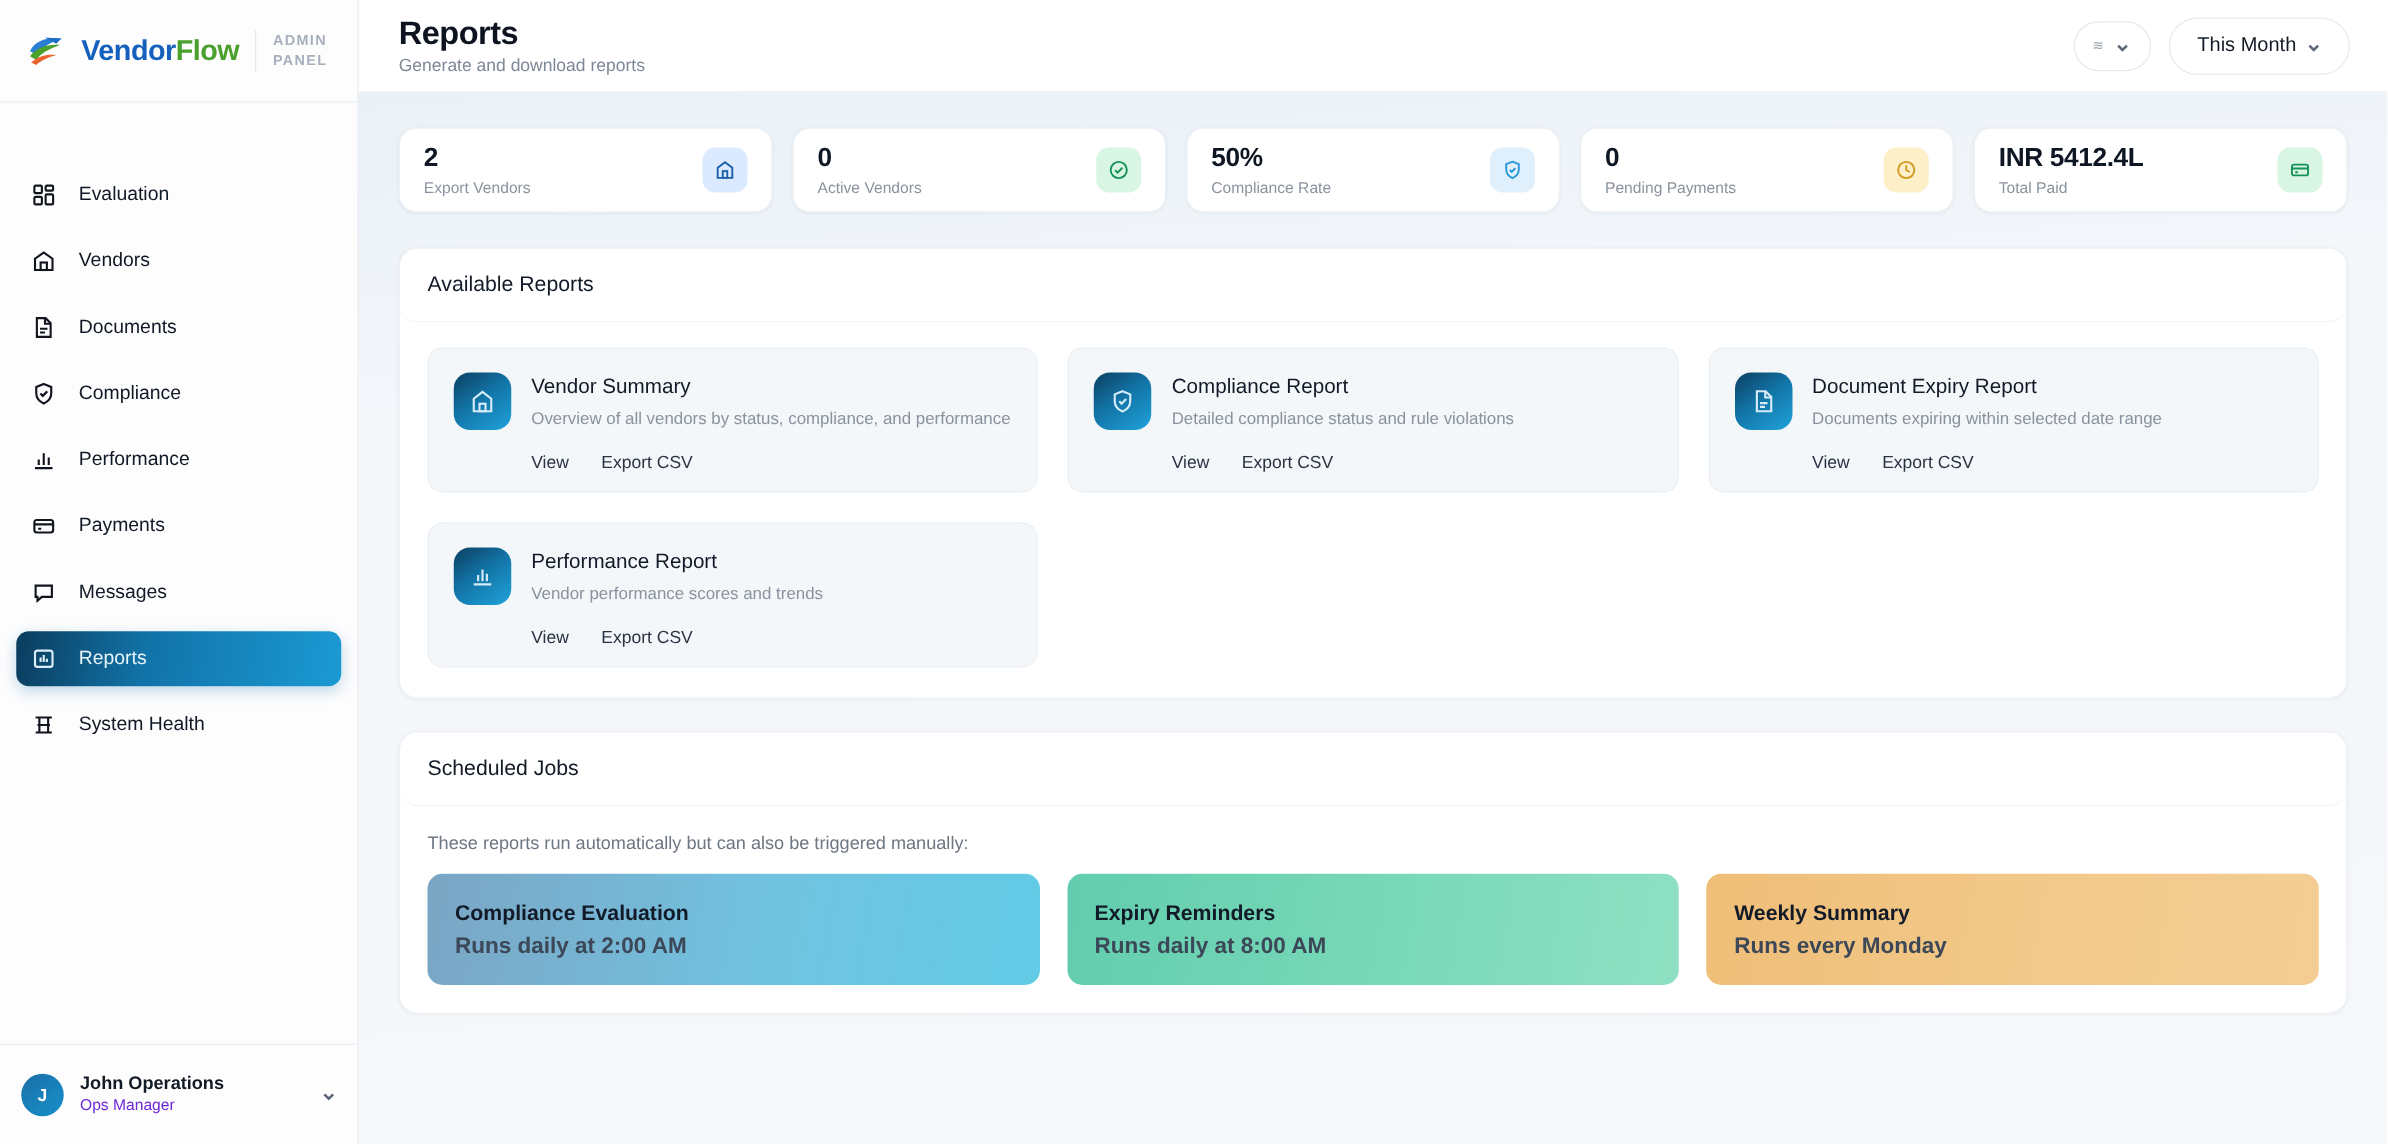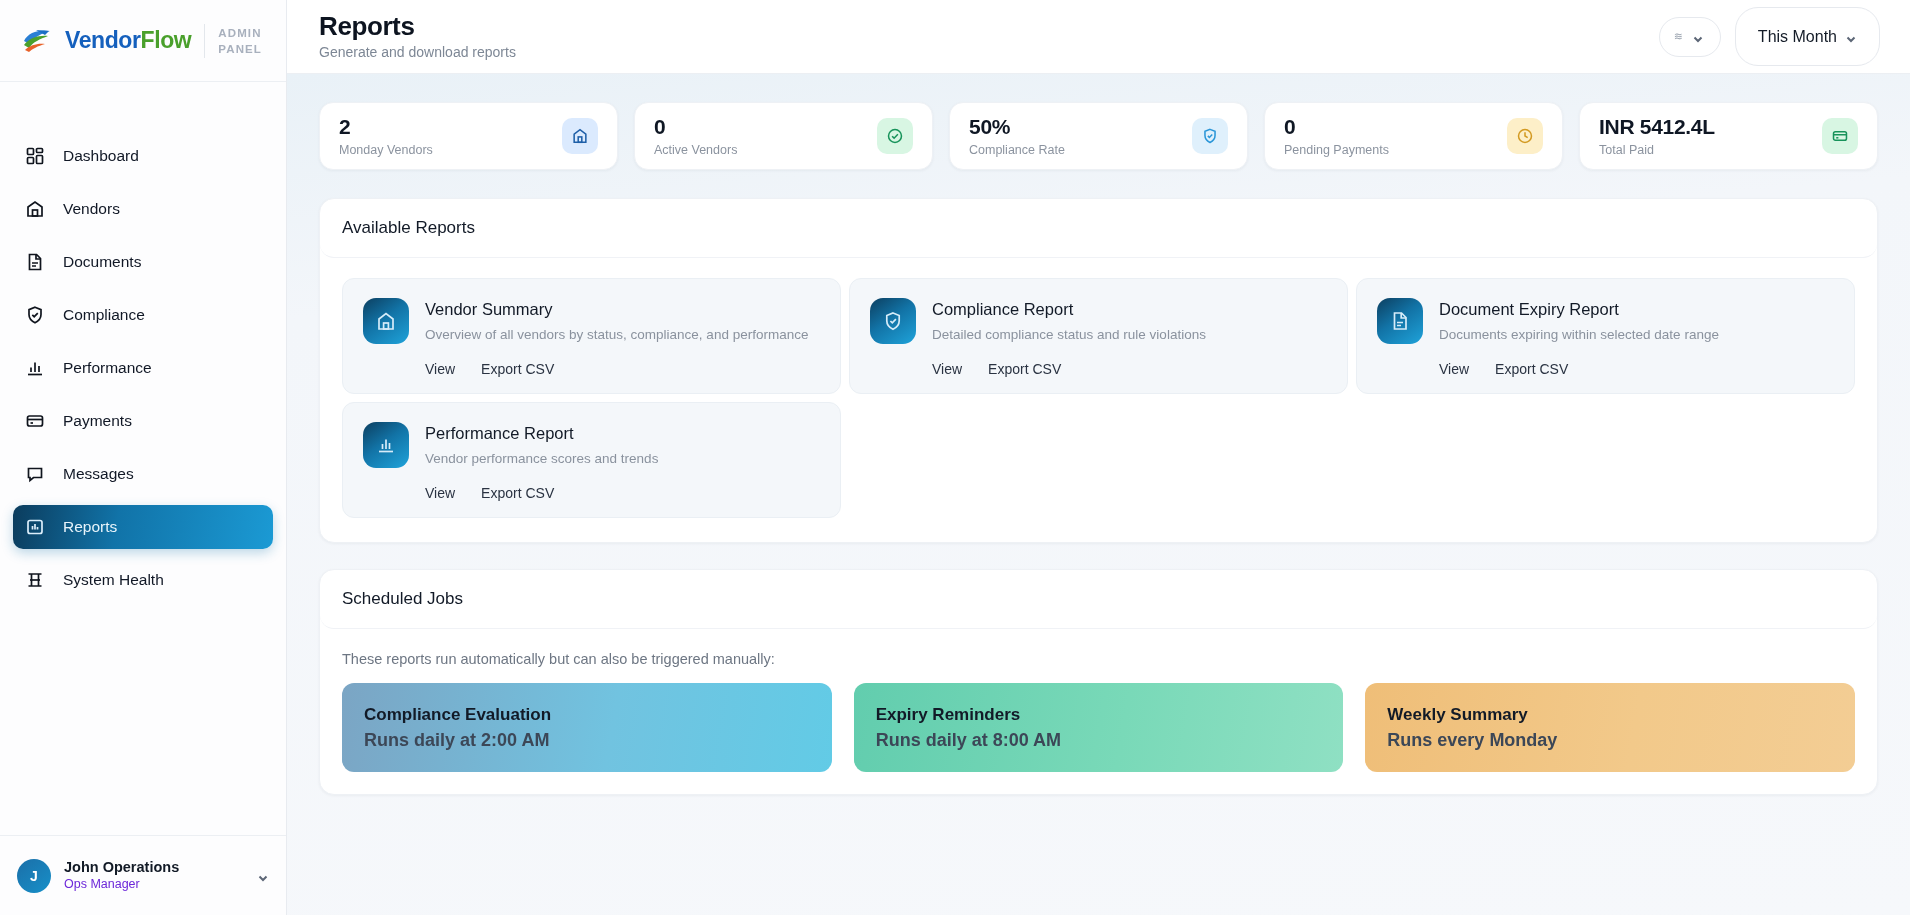--- a/index.html
+++ b/index.html
@@ -76,21 +76,21 @@
   .page-sub { font-size: 14px; color: #7d8795; line-height: 20px; margin-top: 1px; }
   .topbar-spacer { flex: 1 1 auto; }
   .topbar-actions { display: flex; align-items: center; gap: 14px; }
   .mini-select {
     height: 40px; min-width: 62px; border: 1px solid #e6e9ee; border-radius: 20px;
     background: #fff; display: flex; align-items: center; gap: 10px;
     padding: 0 14px; cursor: pointer;
   }
   .mini-glyph { font-size: 11px; color: #98a1ad; letter-spacing: -1px; }
   .range-select {
-    height: 59px; border: 1px solid #e6e9ee; border-radius: 23px;
+    height: 46px; border: 1px solid #e6e9ee; border-radius: 23px;
     background: #fff; display: flex; align-items: center; gap: 8px;
     padding: 0 22px; cursor: pointer;
     font-size: 16px; color: #131b27;
   }
   .chev { width: 12px; height: 12px; flex: 0 0 12px; }
   .chev svg { stroke: #5c6676; fill: none; stroke-width: 2; }
 
   .content {
     flex: 1 1 auto; overflow: hidden;
     background: linear-gradient(175deg, #e9f1f7 0%, #f3f6fa 25%, #f6f8fb 100%);
@@ -120,21 +120,21 @@
     border: 1px solid #eef1f5;
     box-shadow: 0 1px 3px rgba(18,35,60,.05);
     margin-bottom: 26px;
   }
   .panel-head {
     padding: 19px 22px; border-bottom: 1px solid #f0f2f6;
     font-size: 17px; color: #121a27; font-weight: 400; border-radius: 14px;
   }
   .panel-body { padding: 20px 22px 24px 22px; }
 
-  .report-grid { display: grid; grid-template-columns: repeat(3, 1fr); gap: 8px; }
+  .report-grid { display: grid; grid-template-columns: repeat(3, 1fr); gap: 24px; }
   .report-card {
     background: #f4f7fa; border: 1px solid #eaeff4;
     border-radius: 12px; padding: 19px 20px 16px 20px;
     display: flex; gap: 16px; cursor: pointer;
   }
   .report-ico {
     width: 46px; height: 46px; flex: 0 0 46px; border-radius: 13px;
     background: linear-gradient(145deg, #0c3f60 0%, #1273a6 45%, #1fa3da 100%);
     display: flex; align-items: center; justify-content: center;
   }
@@ -185,21 +185,21 @@
     <nav class="nav">
       <div class="nav-item">
         <span class="ico">
           <svg viewBox="0 0 20 20" width="20" height="20">
               <rect x="2.5" y="2.5" width="6" height="6" rx="1"></rect>
               <rect x="11.5" y="2.5" width="6" height="4" rx="1"></rect>
               <rect x="2.5" y="11.5" width="6" height="6" rx="1"></rect>
               <rect x="11.5" y="9.5" width="6" height="8" rx="1"></rect>
             </svg>
         </span>
-        <span>Dashboard</span>
+        <span>Evaluation</span>
       </div>
       <div class="nav-item">
         <span class="ico">
           <svg viewBox="0 0 20 20" width="20" height="20">
               <path d="M3 17V8l7-5 7 5v9z"></path>
               <rect x="7.5" y="11" width="5" height="6"></rect>
             </svg>
         </span>
         <span>Vendors</span>
       </div>
@@ -310,21 +310,21 @@
         </div>
       </div>
     </header>
 
     <div class="content">
 
       <section class="stats">
         <div class="stat-card">
           <div>
             <div class="stat-value">2</div>
-            <div class="stat-label">Monday Vendors</div>
+            <div class="stat-label">Export Vendors</div>
           </div>
           <span class="stat-ico" style="background:#dbeafe">
             <svg viewBox="0 0 20 20" width="18" height="18" stroke="#1e5fa8">
                 <path d="M3.5 17V8l6.5-5 6.5 5v9z"></path>
                 <rect x="8" y="11" width="4" height="6"></rect>
               </svg>
           </span>
         </div>
         <div class="stat-card">
           <div>

